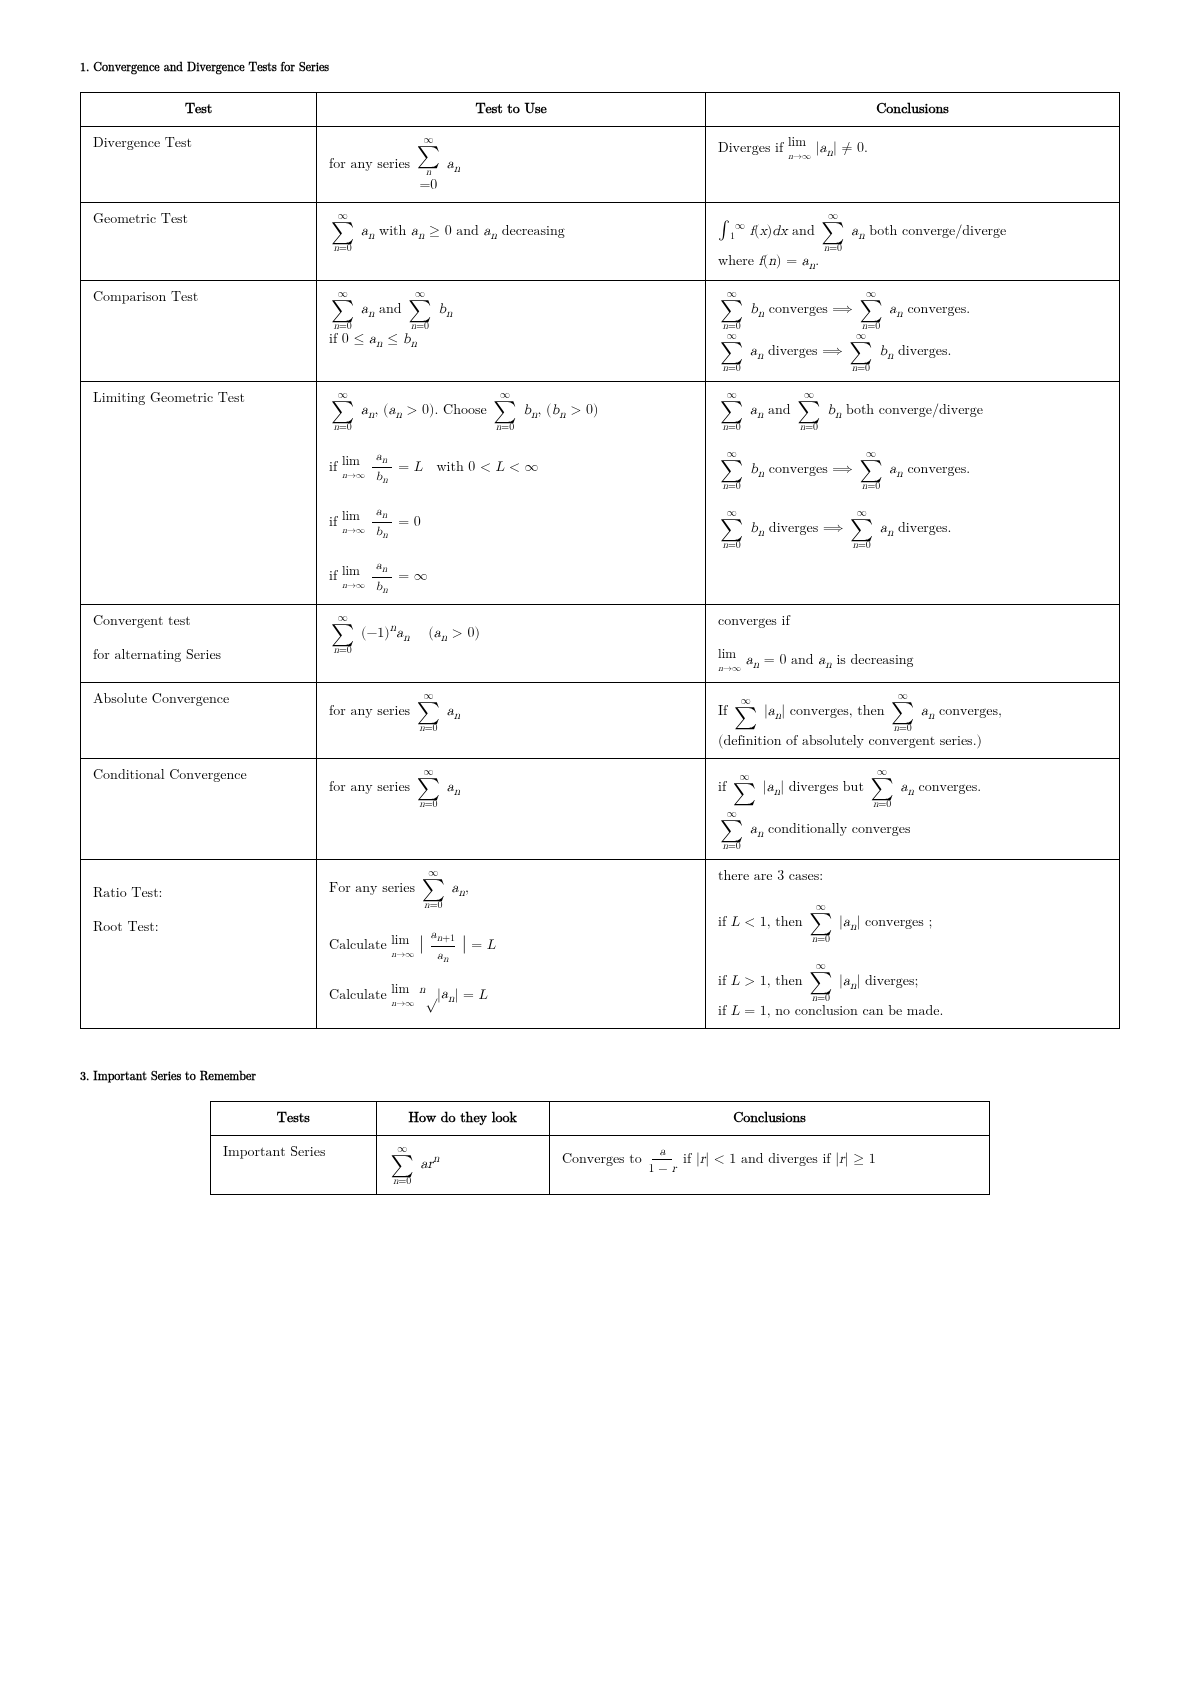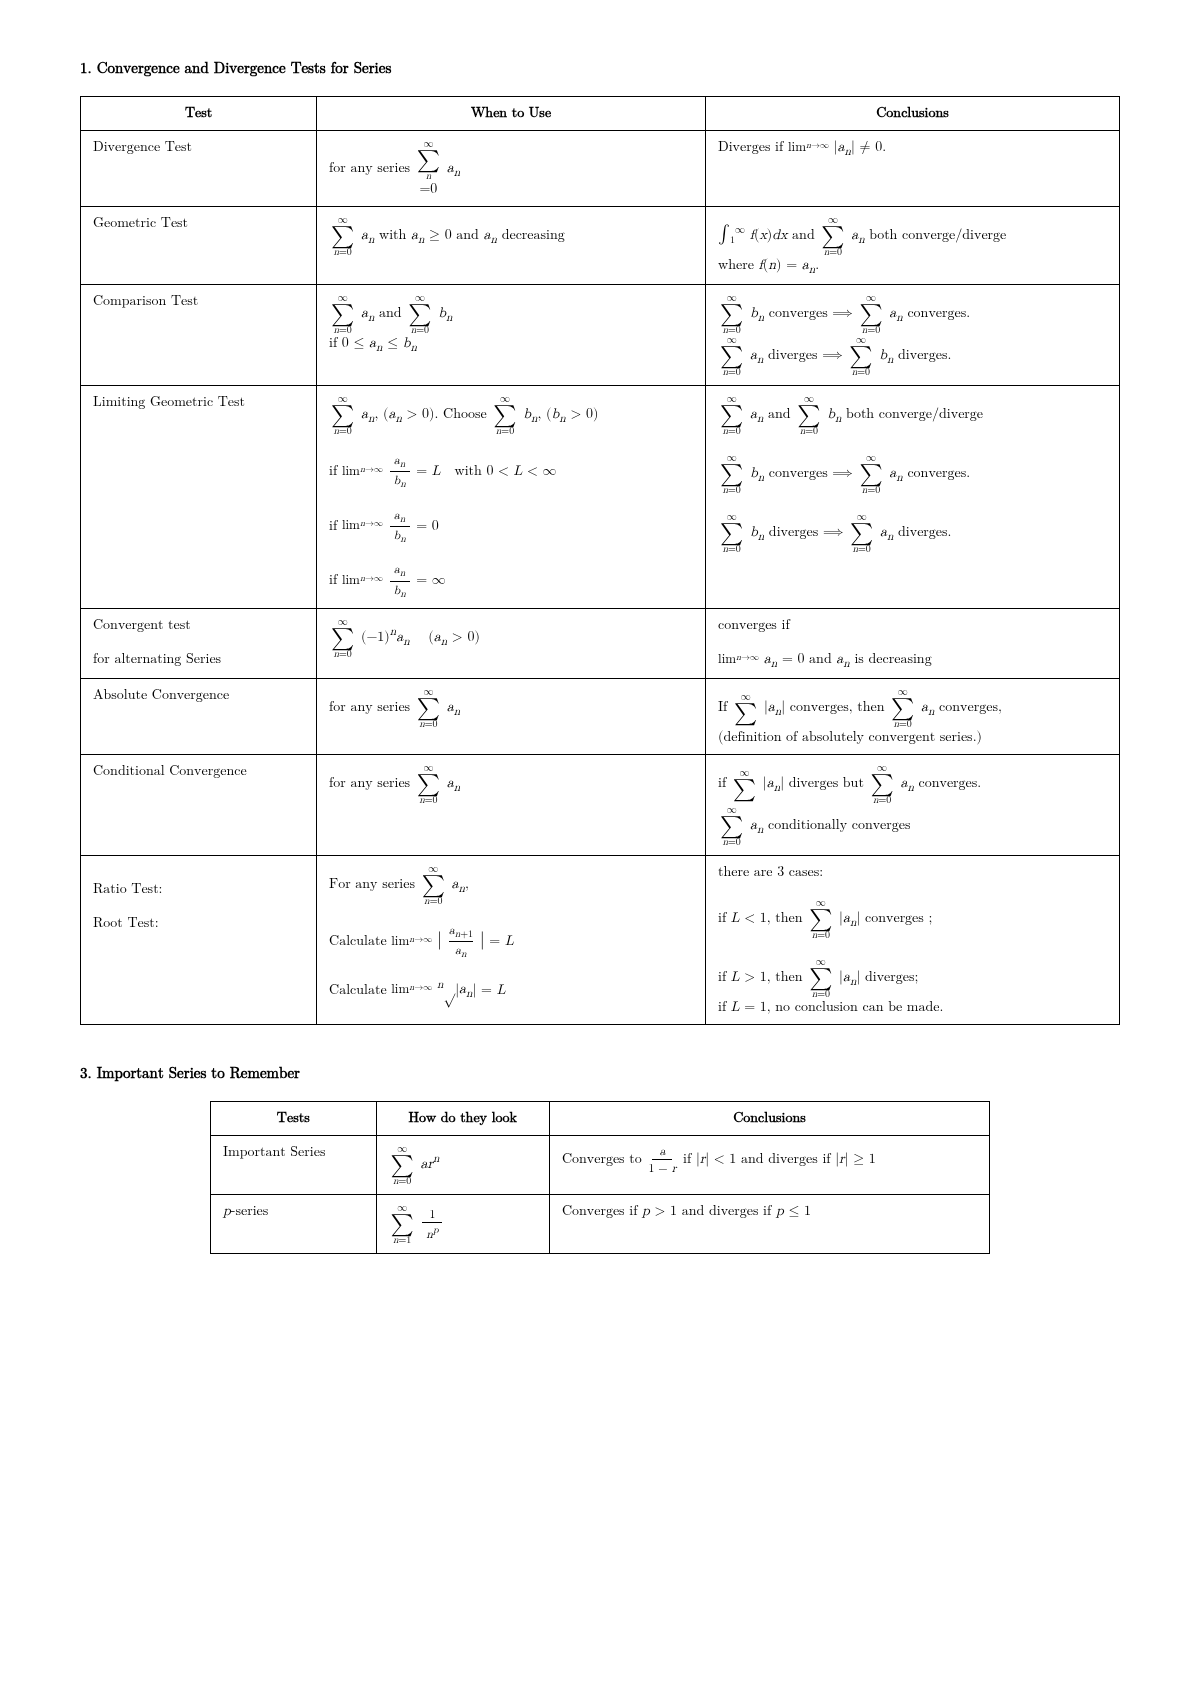--- a/index.html
+++ b/index.html
@@ -7,21 +7,21 @@
       background: #ffffff;
       font-family: "Computer Modern", "Latin Modern Math", Georgia, serif;
       font-size: 14px;
       color: #000;
       padding: 60px 80px;
       max-width: 1200px;
       margin: 0 auto;
     }
     .section-title {
       font-weight: bold;
-      font-size: 15px;
+      font-size: 12px;
       margin-bottom: 18px;
     }
     table {
       border-collapse: collapse;
       width: 100%;
       margin-bottom: 40px;
     }
     table th, table td {
       border: 1px solid #000;
       padding: 8px 12px;
@@ -65,41 +65,41 @@
       min-width: 20px;
     }
     .frac-den {
       padding-top: 1px;
       font-size: 12px;
       text-align: center;
       min-width: 20px;
     }
     .lim {
       display: inline-flex;
-      flex-direction: row;
+      flex-direction: column;
       align-items: flex-start;
       vertical-align: middle;
     }
     .lim-word {
       font-size: 13px;
     }
     .lim-sub {
       font-size: 9px;
     }
   </style>
 </head>
 <body>
 
 <p class="section-title">1.  Convergence and Divergence Tests for Series</p>
 
 <table>
   <thead>
     <tr>
       <th>Test</th>
-      <th>When to Use</th>
+      <th>Test to Use</th>
       <th>Conclusions</th>
     </tr>
   </thead>
   <tbody>
 
     <tr>
       <td>Divergence Test</td>
       <td>
         for any series
         <span class="sum-notation">
@@ -438,31 +438,14 @@
       <td>
         Converges to
         <span class="frac">
           <span class="frac-num"><em>a</em></span>
           <span class="frac-den">1 − <em>r</em></span>
         </span>
         if |<em>r</em>| &lt; 1 and diverges if |<em>r</em>| ≥ 1
       </td>
     </tr>
 
-    <tr>
-      <td><em>p</em>-series</td>
-      <td>
-        <span class="sum-notation">
-          <span class="sum-sup" style="font-style:normal;">∞</span>
-          <span class="sum-symbol">∑</span>
-          <span class="sum-sub"><em>n</em>=1</span>
-        </span>
-        <span class="frac">
-          <span class="frac-num">1</span>
-          <span class="frac-den"><em>n<sup>p</sup></em></span>
-        </span>
-      </td>
-      <td>
-        Converges if <em>p</em> &gt; 1 and diverges if <em>p</em> ≤ 1
-      </td>
-    </tr>
   </tbody>
 </table>
 
 </body></html>

